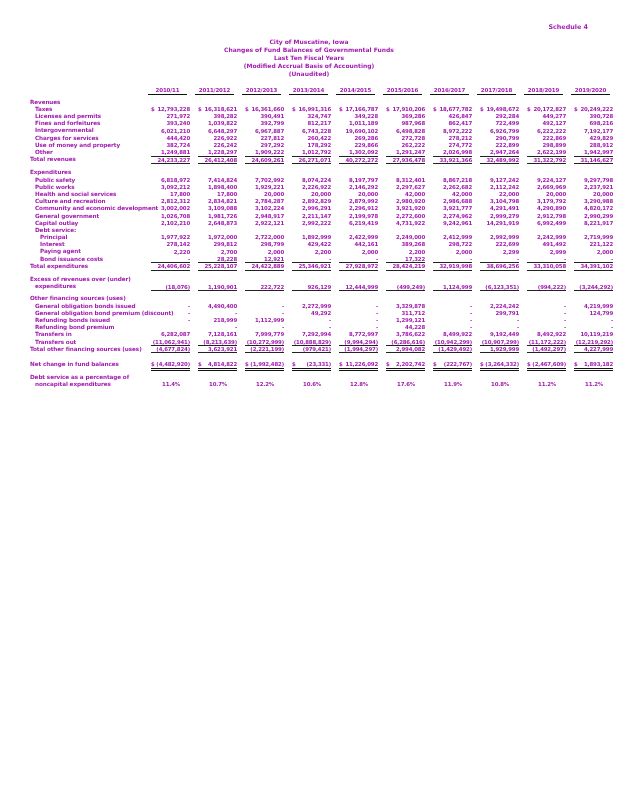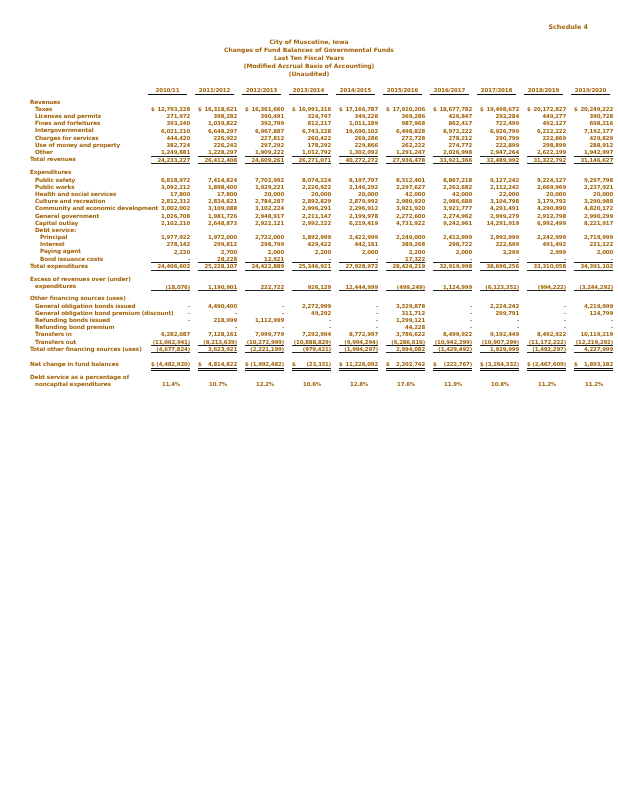--- a/index.html
+++ b/index.html
@@ -1,18 +1,18 @@
 <!DOCTYPE html>
 <html><head>
 <meta charset="utf-8">
 <style>
   html,body{margin:0;padding:0;background:#e8e8e8;}
   .page{
     width:618px;height:800px;background:#ffffff;position:relative;overflow:hidden;
-    font-family:"DejaVu Sans", sans-serif;font-weight:bold;color:#a16207;
+    font-family:"DejaVu Sans", sans-serif;font-weight:bold;color:#a21caf;
     -webkit-font-smoothing:antialiased;
   }
   .schedule{position:absolute;top:23px;right:30px;font-size:6.4px;}
   .titles{position:absolute;top:38px;left:0;right:0;text-align:center;font-size:6px;line-height:8px;}
   .titles div{white-space:nowrap;}
   .table{position:absolute;top:84px;left:30px;width:584px;font-size:5.4px;letter-spacing:-0.15px;}
   .row{display:grid;grid-template-columns:114px repeat(10,47px);height:7.2px;align-items:end;}
   .row.hdr{height:9px;margin-bottom:5px;}
   .lab{white-space:nowrap;font-size:5.7px;letter-spacing:-0.1px;align-self:end;line-height:6.5px;}
   .i1{padding-left:5px;}

